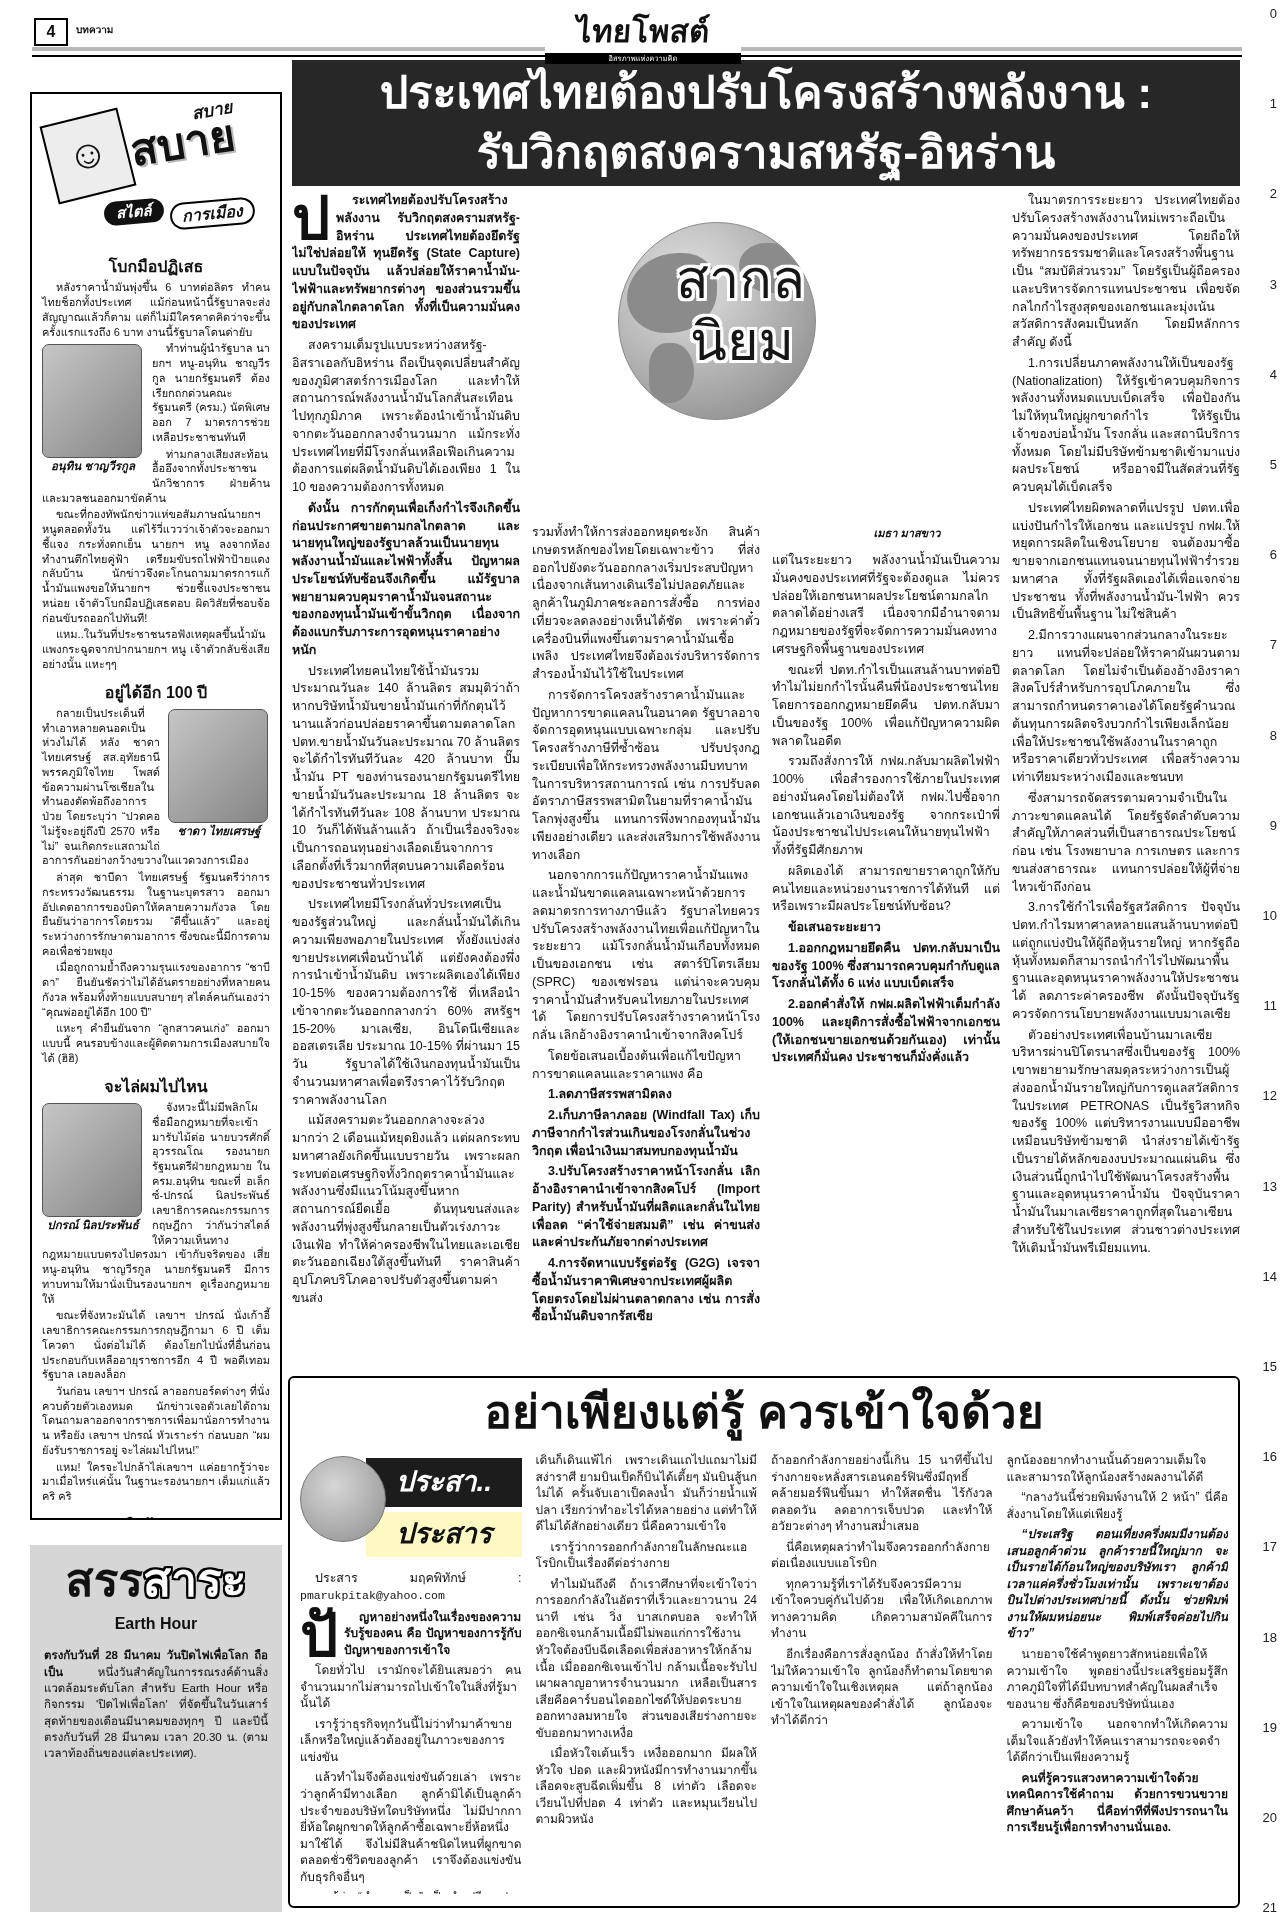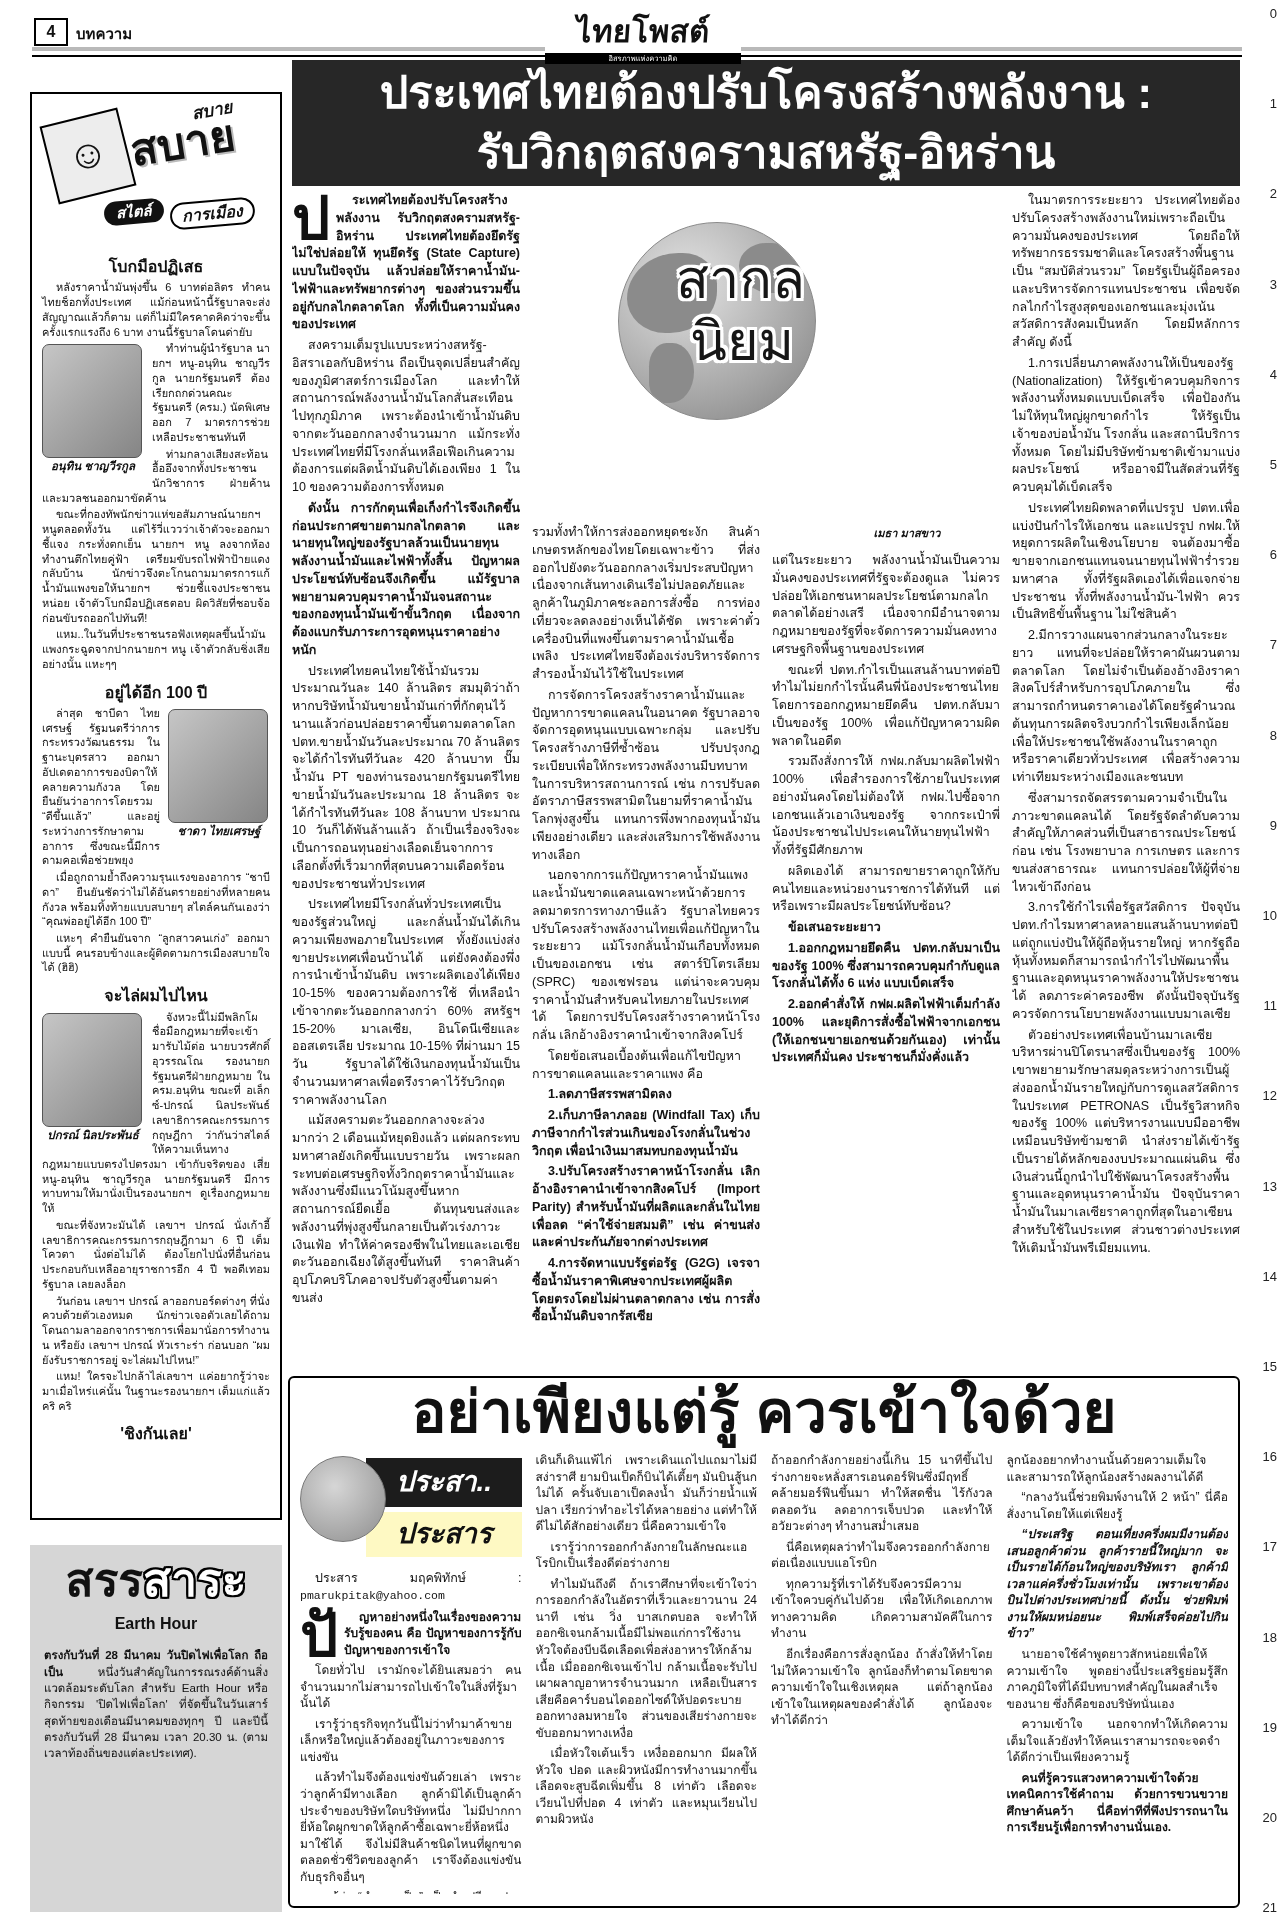--- a/index.html
+++ b/index.html
@@ -1,21 +1,21 @@
 <!DOCTYPE html>
 <html><head>
 <meta charset="utf-8">
 <style>
   html,body{margin:0;padding:0;background:#e9e9e9;}
   .page{position:relative;width:1286px;height:1920px;background:#fff;overflow:hidden;
         font-family:"Liberation Sans","DejaVu Sans",sans-serif;color:#111;}
   
   .page-num{position:absolute;left:34px;top:18px;width:30px;height:24px;border:2px solid #000;
             text-align:center;font-weight:bold;font-size:16px;line-height:24px;background:#fff;z-index:3;}
-  .section-label{position:absolute;left:76px;top:22px;font-size:15px;font-weight:bold;z-index:3;}
+  .section-label{position:absolute;left:76px;top:22px;font-size:10px;font-weight:bold;z-index:3;}
   .rule-gray{position:absolute;left:32px;top:47px;width:1210px;height:4px;background:#b9b9b9;}
   .rule-black{position:absolute;left:32px;top:55px;width:1210px;height:2px;background:#000;}
   .masthead{position:absolute;left:545px;top:6px;width:196px;text-align:center;background:#fff;z-index:4;}
   .masthead-title{font-size:31px;font-weight:800;letter-spacing:.5px;transform:skewX(-4deg);}
   .masthead-bar{background:#000;color:#fff;font-size:7.5px;line-height:11px;margin-top:-3px;}
   
   .ruler-mark{position:absolute;right:9px;font-size:13px;color:#222;width:24px;text-align:right;}
   
   .rail{position:absolute;left:30px;top:92px;width:252px;height:1428px;border:2px solid #000;
         padding:6px 10px;box-sizing:border-box;overflow:hidden;font-size:11px;line-height:1.34;text-align:justify;}
@@ -64,21 +64,21 @@
   .land2{left:30px;top:120px;width:45px;height:60px;border-radius:45% 55% 60% 40%;}
   .land3{left:120px;top:20px;width:60px;height:50px;border-radius:50% 50% 40% 60%;}
   .globe-text{position:absolute;left:58px;top:26px;font-size:54px;font-weight:400;line-height:62px;color:#161616;
               text-shadow:-3px -3px 0 #fff,3px -3px 0 #fff,-3px 3px 0 #fff,3px 3px 0 #fff,0 3px 0 #fff,0 -3px 0 #fff,3px 0 0 #fff,-3px 0 0 #fff;}
   .globe-text .l2{margin-left:14px;}
   .m-author{position:absolute;left:812px;top:524px;width:190px;text-align:center;
             font-weight:bold;font-style:italic;font-size:11px;z-index:2;}
   
   .bottom-box{position:absolute;left:288px;top:1376px;width:952px;height:532px;border:2px solid #000;
               border-radius:6px;box-sizing:border-box;padding:4px 10px;overflow:hidden;background:#fff;}
-  .bottom-headline{text-align:center;font-size:58px;font-weight:800;margin:2px 0 8px;line-height:56px;}
+  .bottom-headline{text-align:center;font-size:46px;font-weight:800;margin:2px 0 8px;line-height:56px;}
   .bottom-cols{display:flex;gap:14px;}
   .bcol{width:223px;height:446px;overflow:hidden;font-size:12px;line-height:1.38;text-align:justify;}
   .bcol p{margin:4px 0 3px;text-indent:15px;}
   .prasa-logo{position:relative;height:116px;margin:2px 0 2px;}
   .prasa-photo{position:absolute;left:0;top:6px;width:84px;height:84px;border-radius:50%;
                background:radial-gradient(circle at 40% 35%,#d6d6d6,#8e8e8e);border:1px solid #777;z-index:2;}
   .prasa-l1{position:absolute;left:66px;top:8px;width:156px;background:#1c1c1c;color:#fff;font-size:28px;
             font-weight:800;font-style:italic;text-align:center;padding:5px 0;}
   .prasa-l2{position:absolute;left:66px;top:62px;width:156px;background:#fef9c3;color:#111;font-size:28px;
             font-weight:800;font-style:italic;text-align:center;padding:3px 0;}
@@ -148,20 +148,21 @@
         <p>แหม..ในวันที่ประชาชนรอฟังเหตุผลขึ้นน้ำมันแพงกระฉูดจากปากนายกฯ หนู เจ้าตัวกลับชิ่งเสียอย่างนั้น แหะๆๆ</p>
       </div>
     <div class="clear"></div>
 
     <h3>อยู่ได้อีก 100 ปี</h3>
     <div class="rail-fig right">
       <div class="rail-photo"></div>
       <div class="rail-cap">ชาดา ไทยเศรษฐ์</div>
     </div>
     <div>
+        <p>กลายเป็นประเด็นที่ทำเอาหลายคนอดเป็นห่วงไม่ได้ หลัง ชาดา ไทยเศรษฐ์ สส.อุทัยธานี พรรคภูมิใจไทย โพสต์ข้อความผ่านโซเชียลในทำนองตัดพ้อถึงอาการป่วย โดยระบุว่า “ปวดคอ ไม่รู้จะอยู่ถึงปี 2570 หรือไม่” จนเกิดกระแสถามไถ่อาการกันอย่างกว้างขวางในแวดวงการเมือง</p>
         <p>ล่าสุด ชาบีดา ไทยเศรษฐ์ รัฐมนตรีว่าการกระทรวงวัฒนธรรม ในฐานะบุตรสาว ออกมาอัปเดตอาการของบิดาให้คลายความกังวล โดยยืนยันว่าอาการโดยรวม “ดีขึ้นแล้ว” และอยู่ระหว่างการรักษาตามอาการ ซึ่งขณะนี้มีการดามคอเพื่อช่วยพยุง</p>
         <p>เมื่อถูกถามย้ำถึงความรุนแรงของอาการ “ชาบีดา” ยืนยันชัดว่าไม่ได้อันตรายอย่างที่หลายคนกังวล พร้อมทิ้งท้ายแบบสบายๆ สไตล์คนกันเองว่า “คุณพ่ออยู่ได้อีก 100 ปี”</p>
         <p>แหะๆ คำยืนยันจาก “ลูกสาวคนเก่ง” ออกมาแบบนี้ คนรอบข้างและผู้ติดตามการเมืองสบายใจได้ (ฮิฮิ)</p>
       </div>
     <div class="clear"></div>
 
     <h3>จะไล่ผมไปไหน</h3>
     <div class="rail-fig">
       <div class="rail-photo"></div>
       <div class="rail-cap">ปกรณ์ นิลประพันธ์</div>

